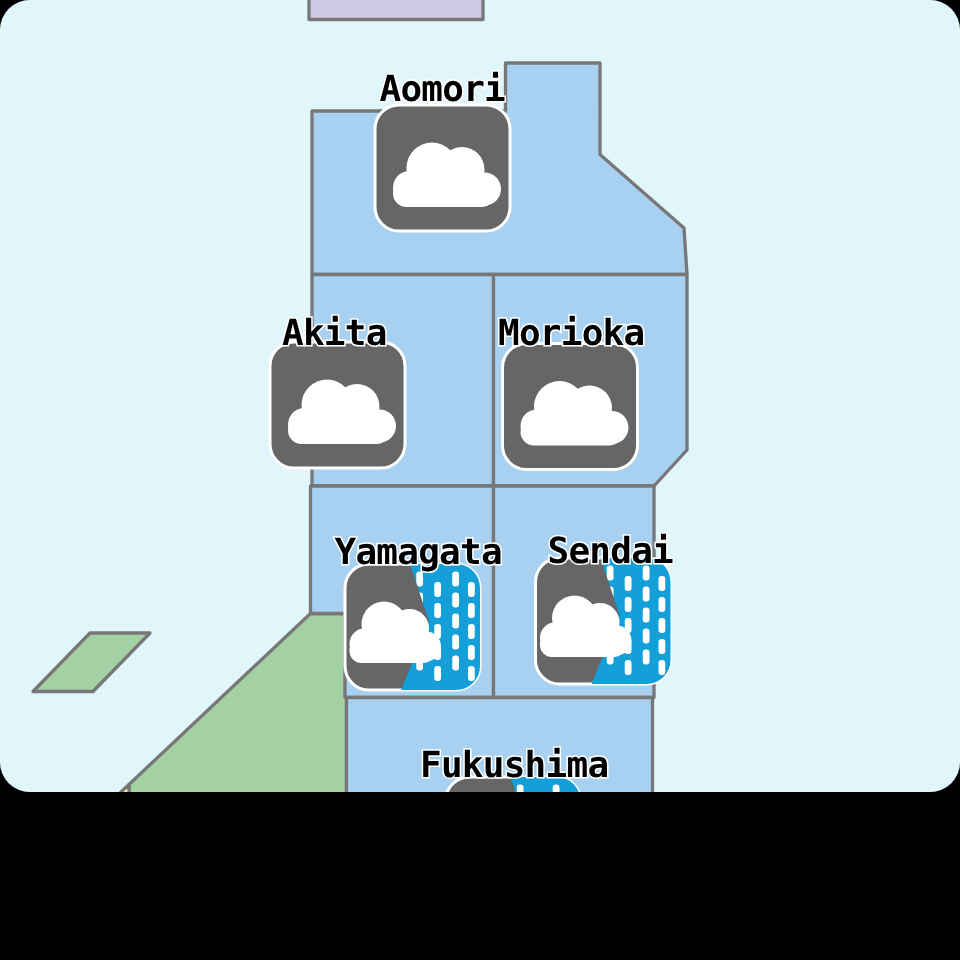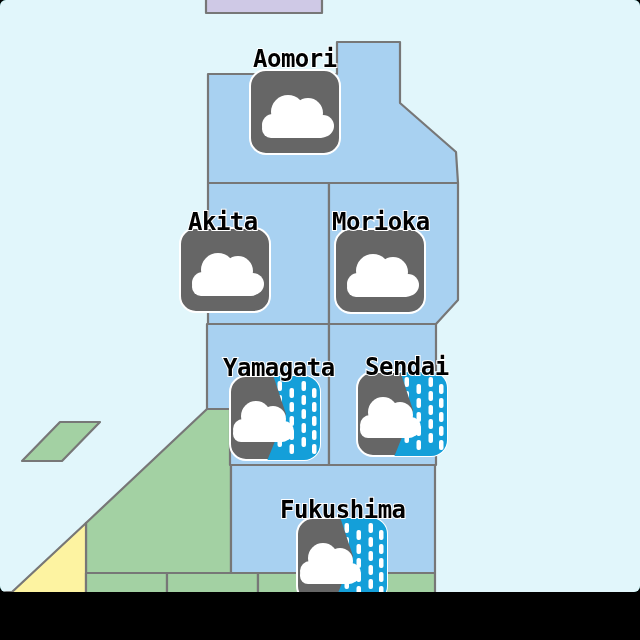--- a/index.html
+++ b/index.html
@@ -1,18 +1,18 @@
 <!DOCTYPE html>
 <html><head>
 <meta charset="utf-8">
 <style>
   html,body{margin:0;padding:0;background:#000;}
   .screen{
-    position:relative;width:640px;height:592px;
-    border-radius:6px;overflow:hidden;background:#0f766e;
+    position:relative;width:640px;height:528px;
+    border-radius:20px;overflow:hidden;background:#0f766e;
     font-family:"DejaVu Sans Mono", monospace;
   }
   svg{display:block;}
   .city-label{
     font-family:"DejaVu Sans Mono", monospace;
     font-weight:700;font-size:24px;letter-spacing:-0.5px;
     paint-order:stroke;stroke:#ffffff;stroke-width:2px;fill:#000000;
   }
 </style>
 </head>

